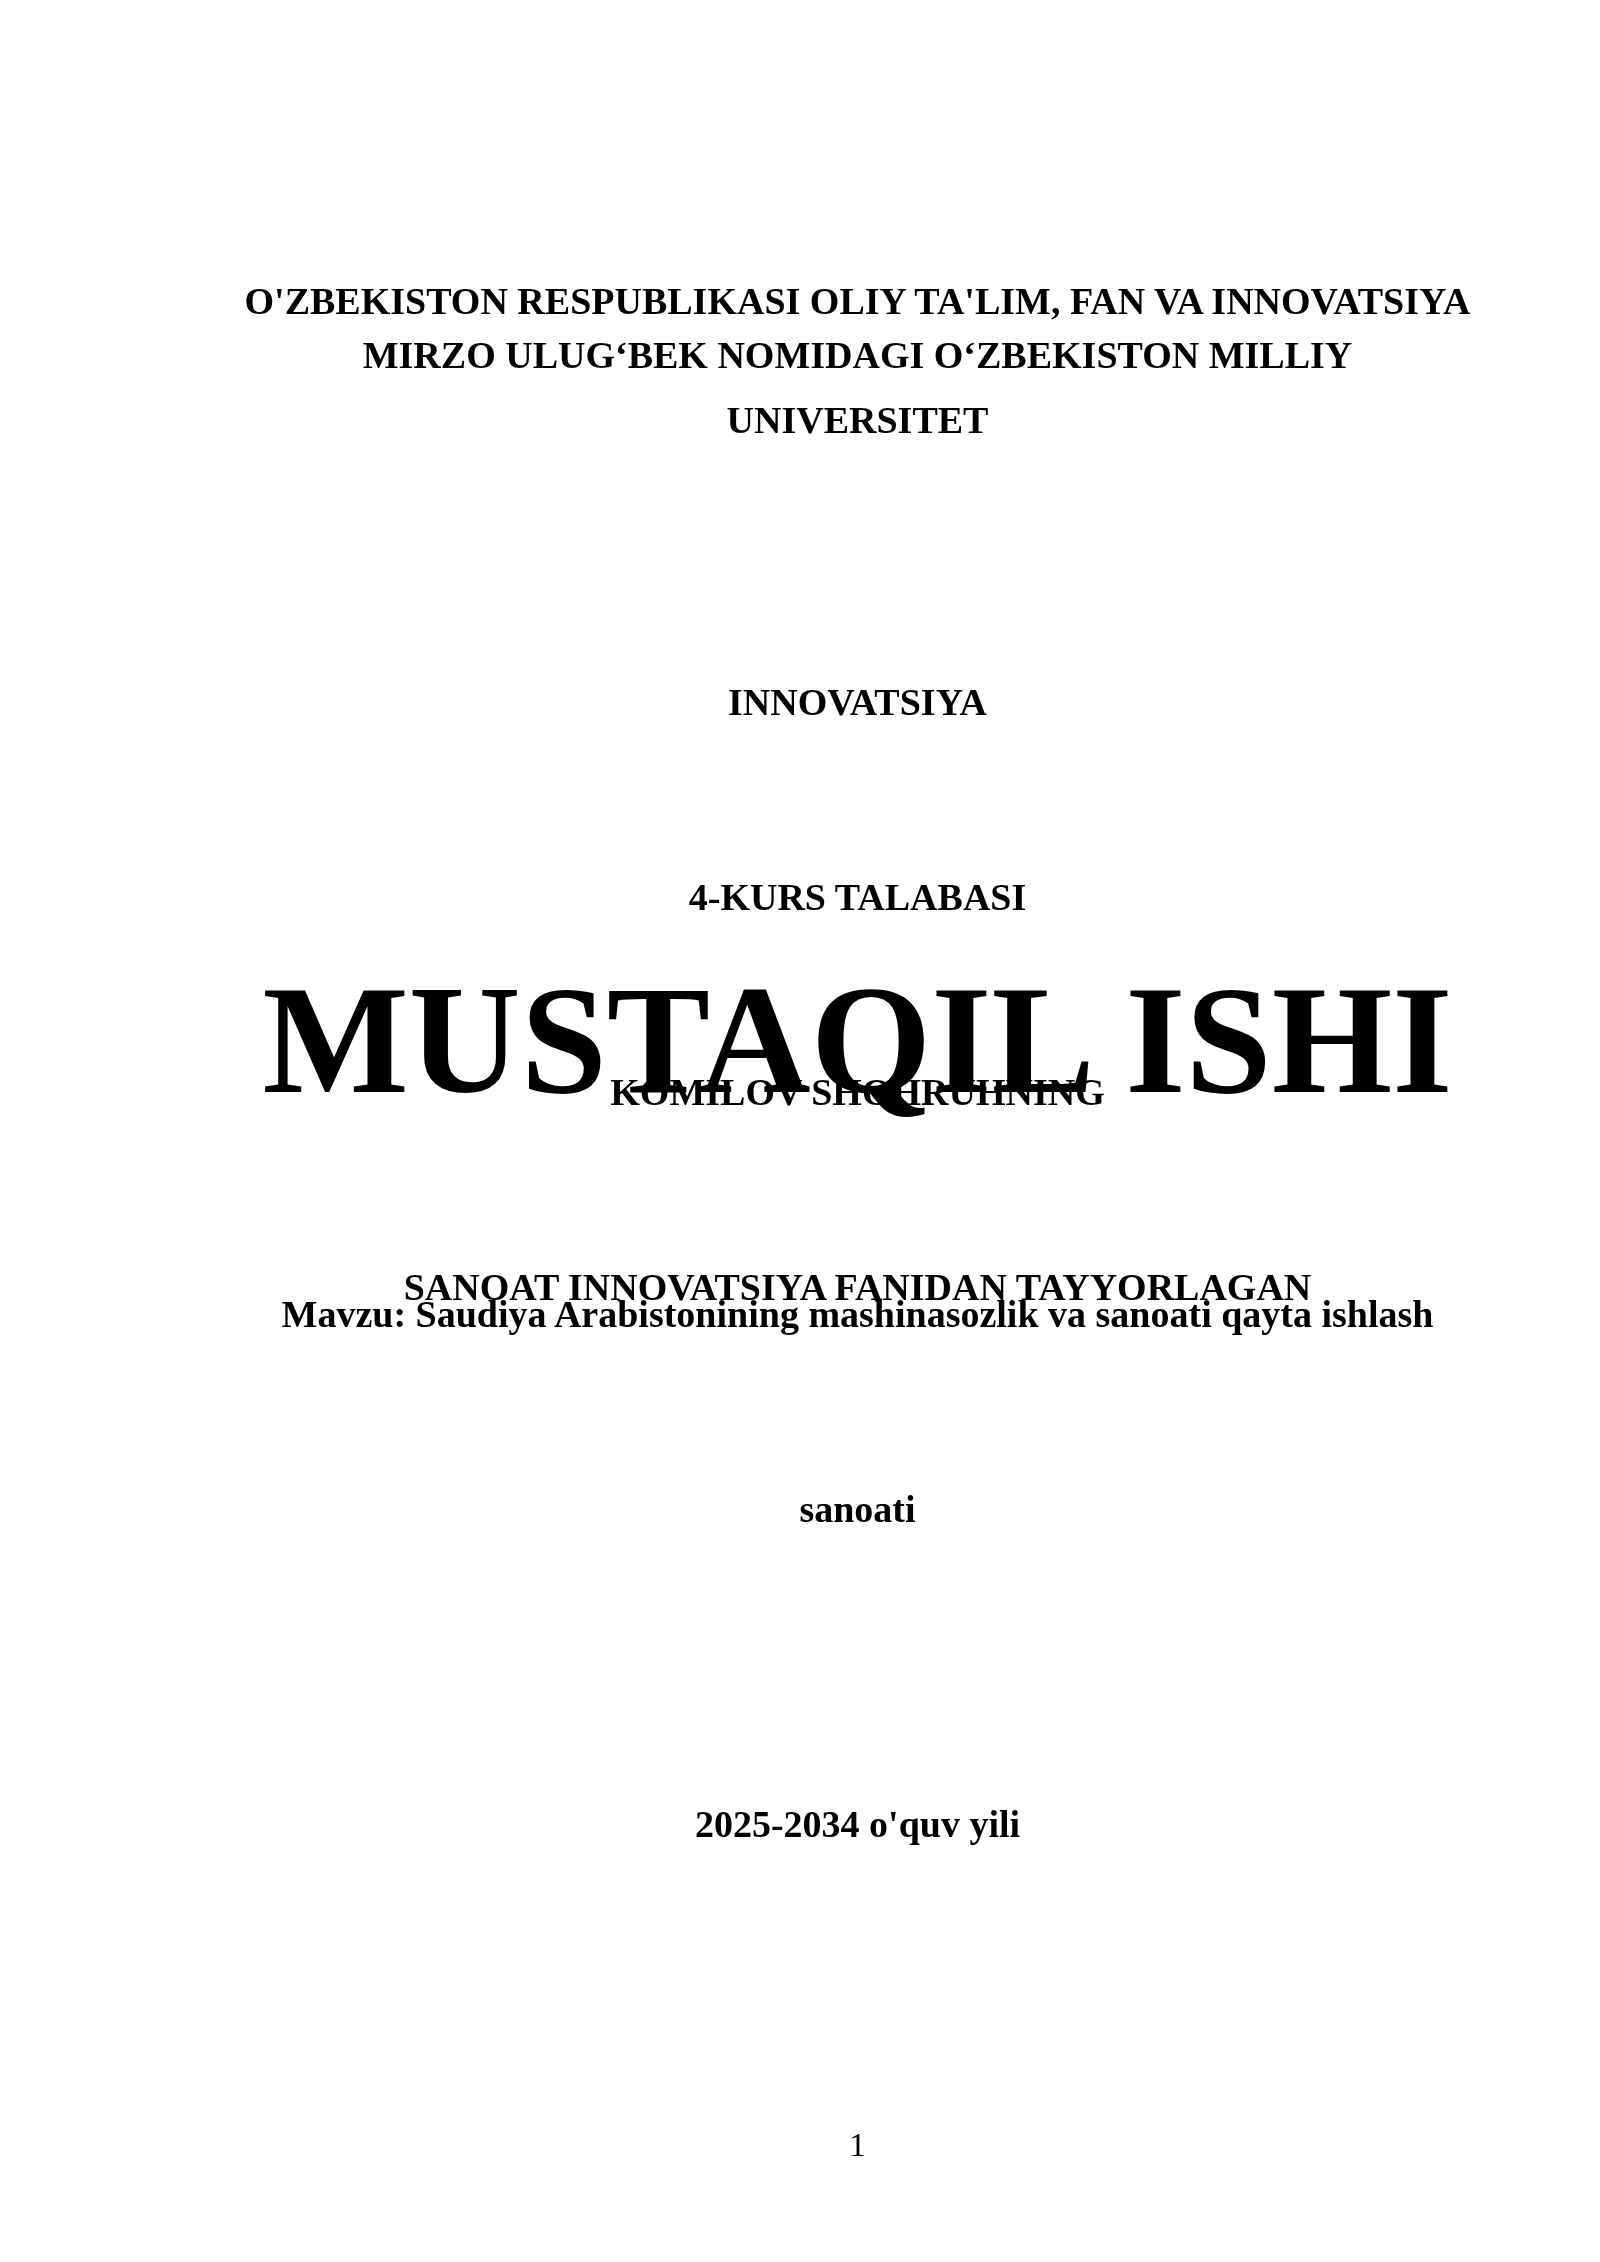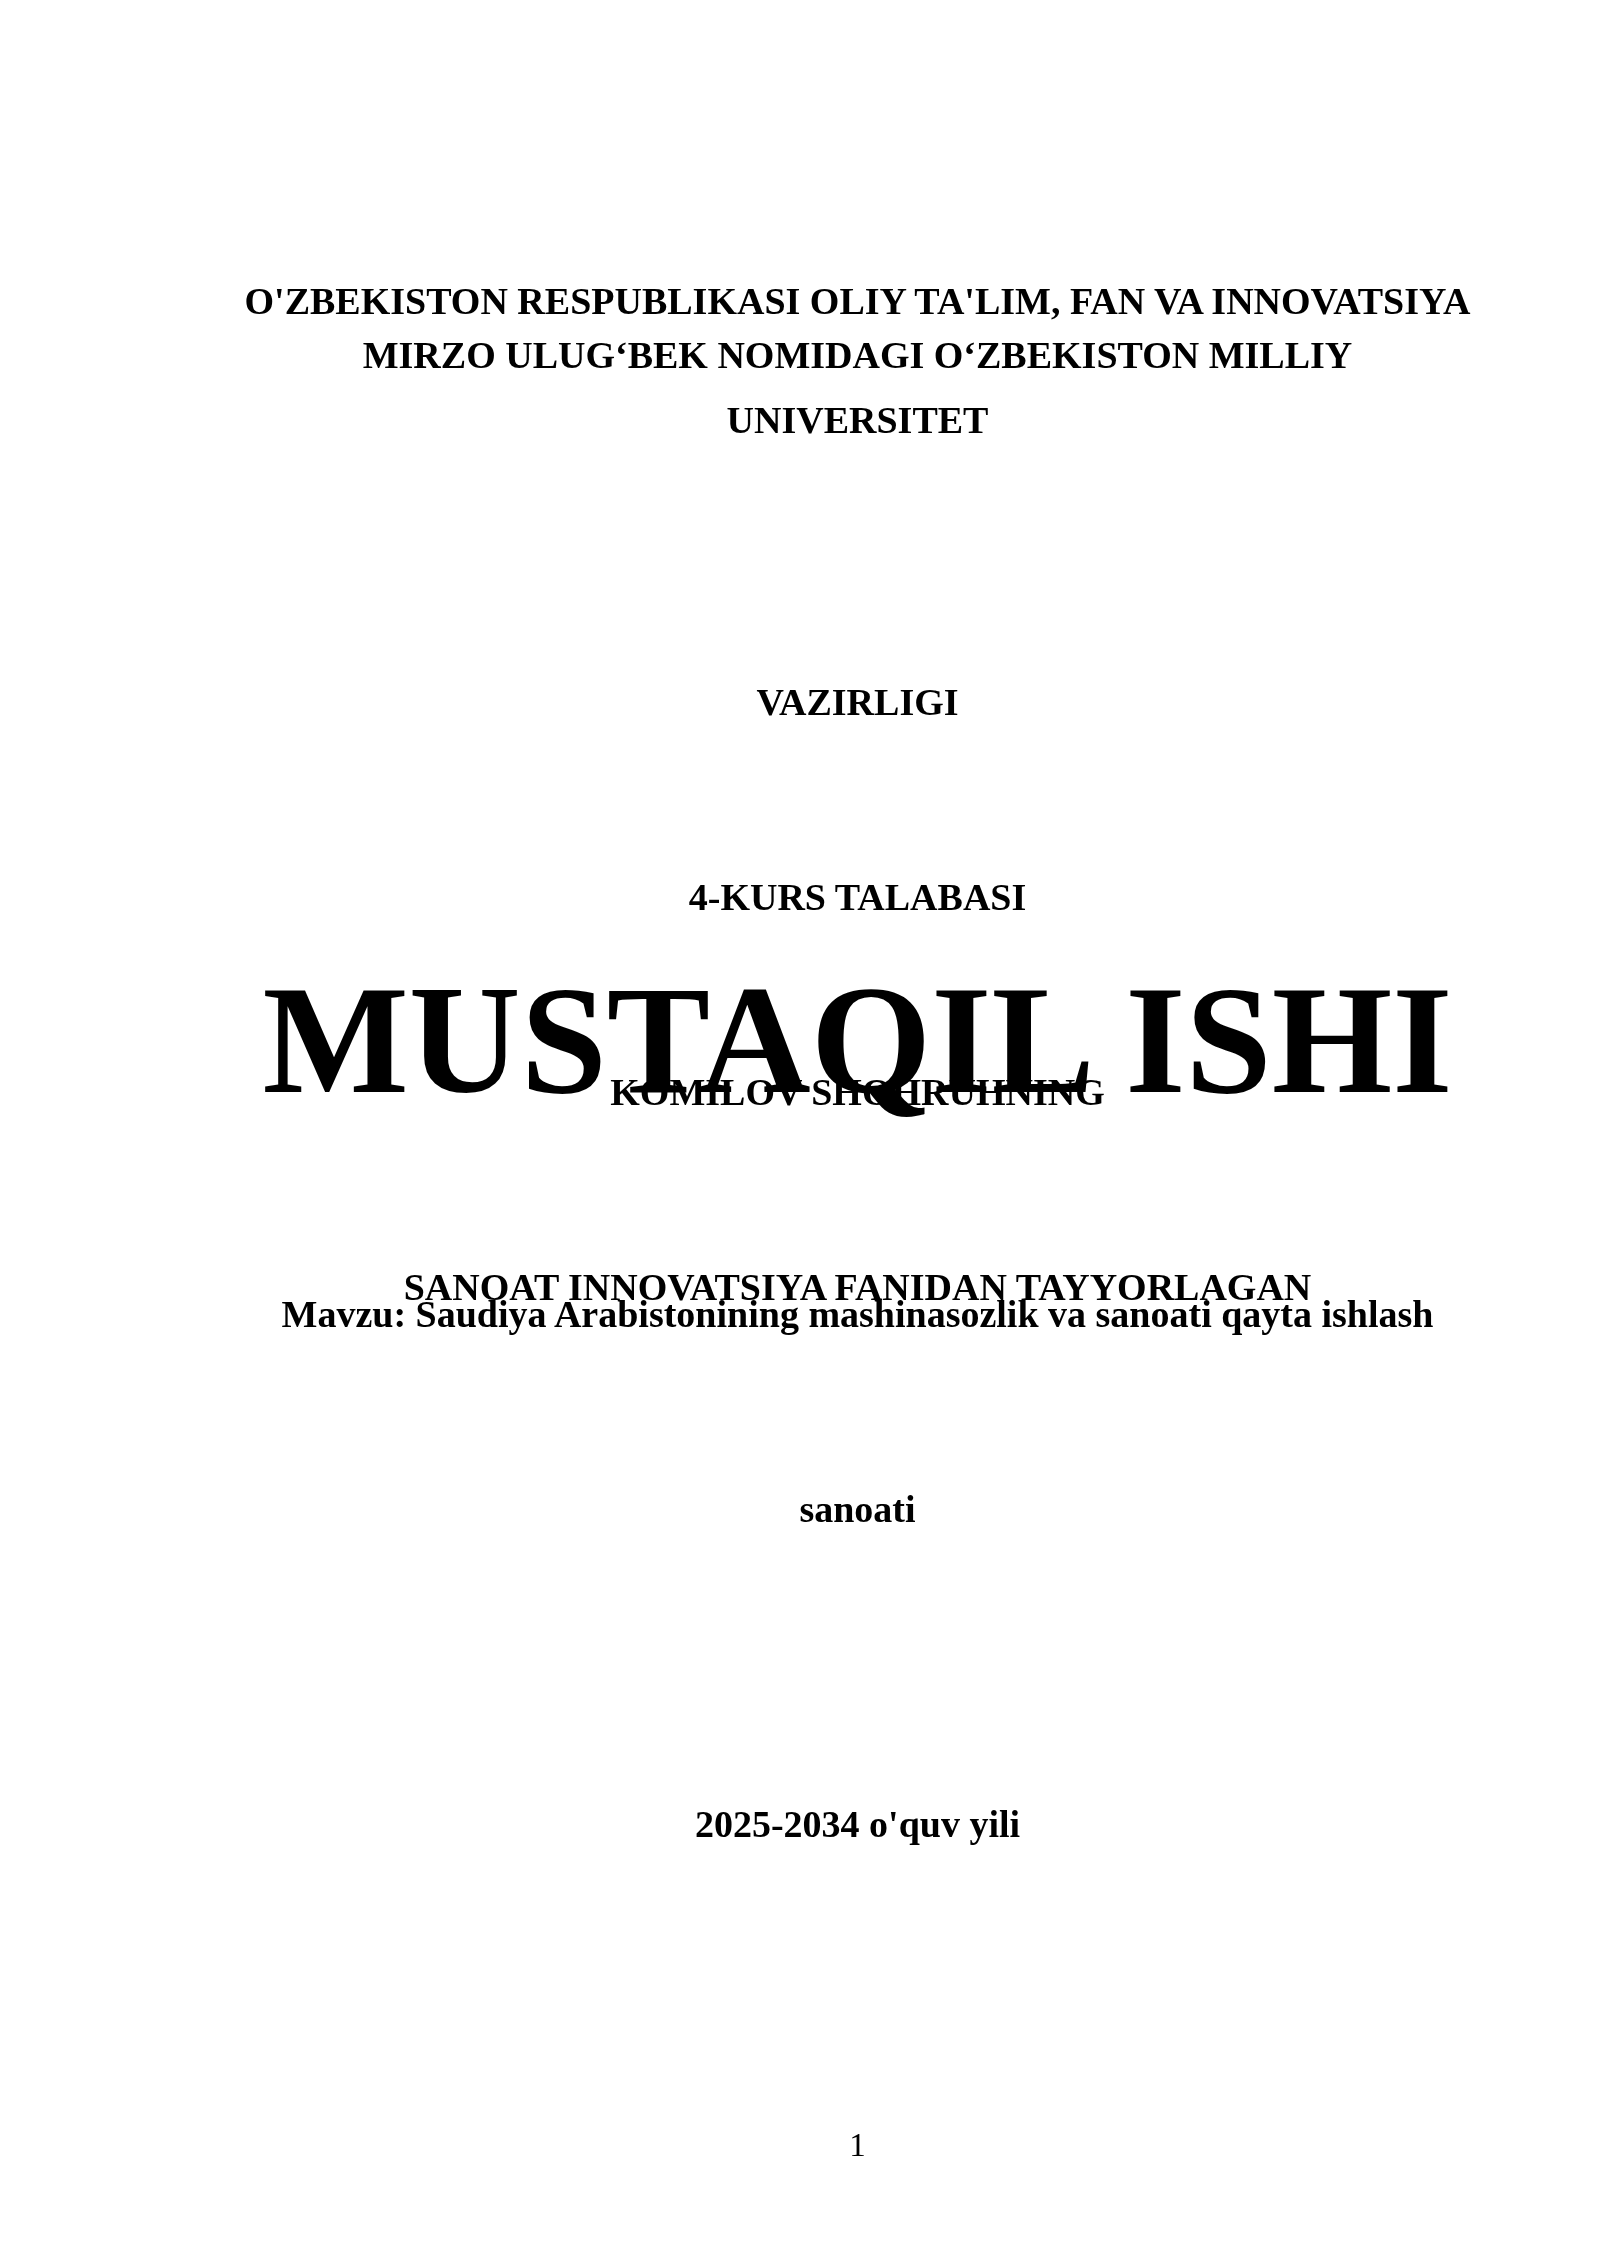--- a/index.html
+++ b/index.html
@@ -39,21 +39,21 @@
 
 <div class="page">
 
   <div class="line sz14 b ministry">
     <div>O'ZBEKISTON RESPUBLIKASI OLIY TA'LIM, FAN VA INNOVATSIYA</div>
   </div>
 
   <div class="line sz14 b university">MIRZO ULUGʻBEK NOMIDAGI OʻZBEKISTON MILLIY UNIVERSITET</div>
 
   <div class="line sz14 b midblock">
-    <div>VAZIRLIGI</div>
+    <div>INNOVATSIYA</div>
     <div>4-KURS TALABASI</div>
     <div>KOMILOV SHOHRUHNING</div>
     <div>SANOAT INNOVATSIYA FANIDAN TAYYORLAGAN</div>
   </div>
 
   <div class="line big-title">MUSTAQIL ISHI</div>
 
   <div class="line sz14 b topic">
     <div>Mavzu: Saudiya Arabistonining mashinasozlik va sanoati qayta ishlash</div>
     <div>sanoati</div>

